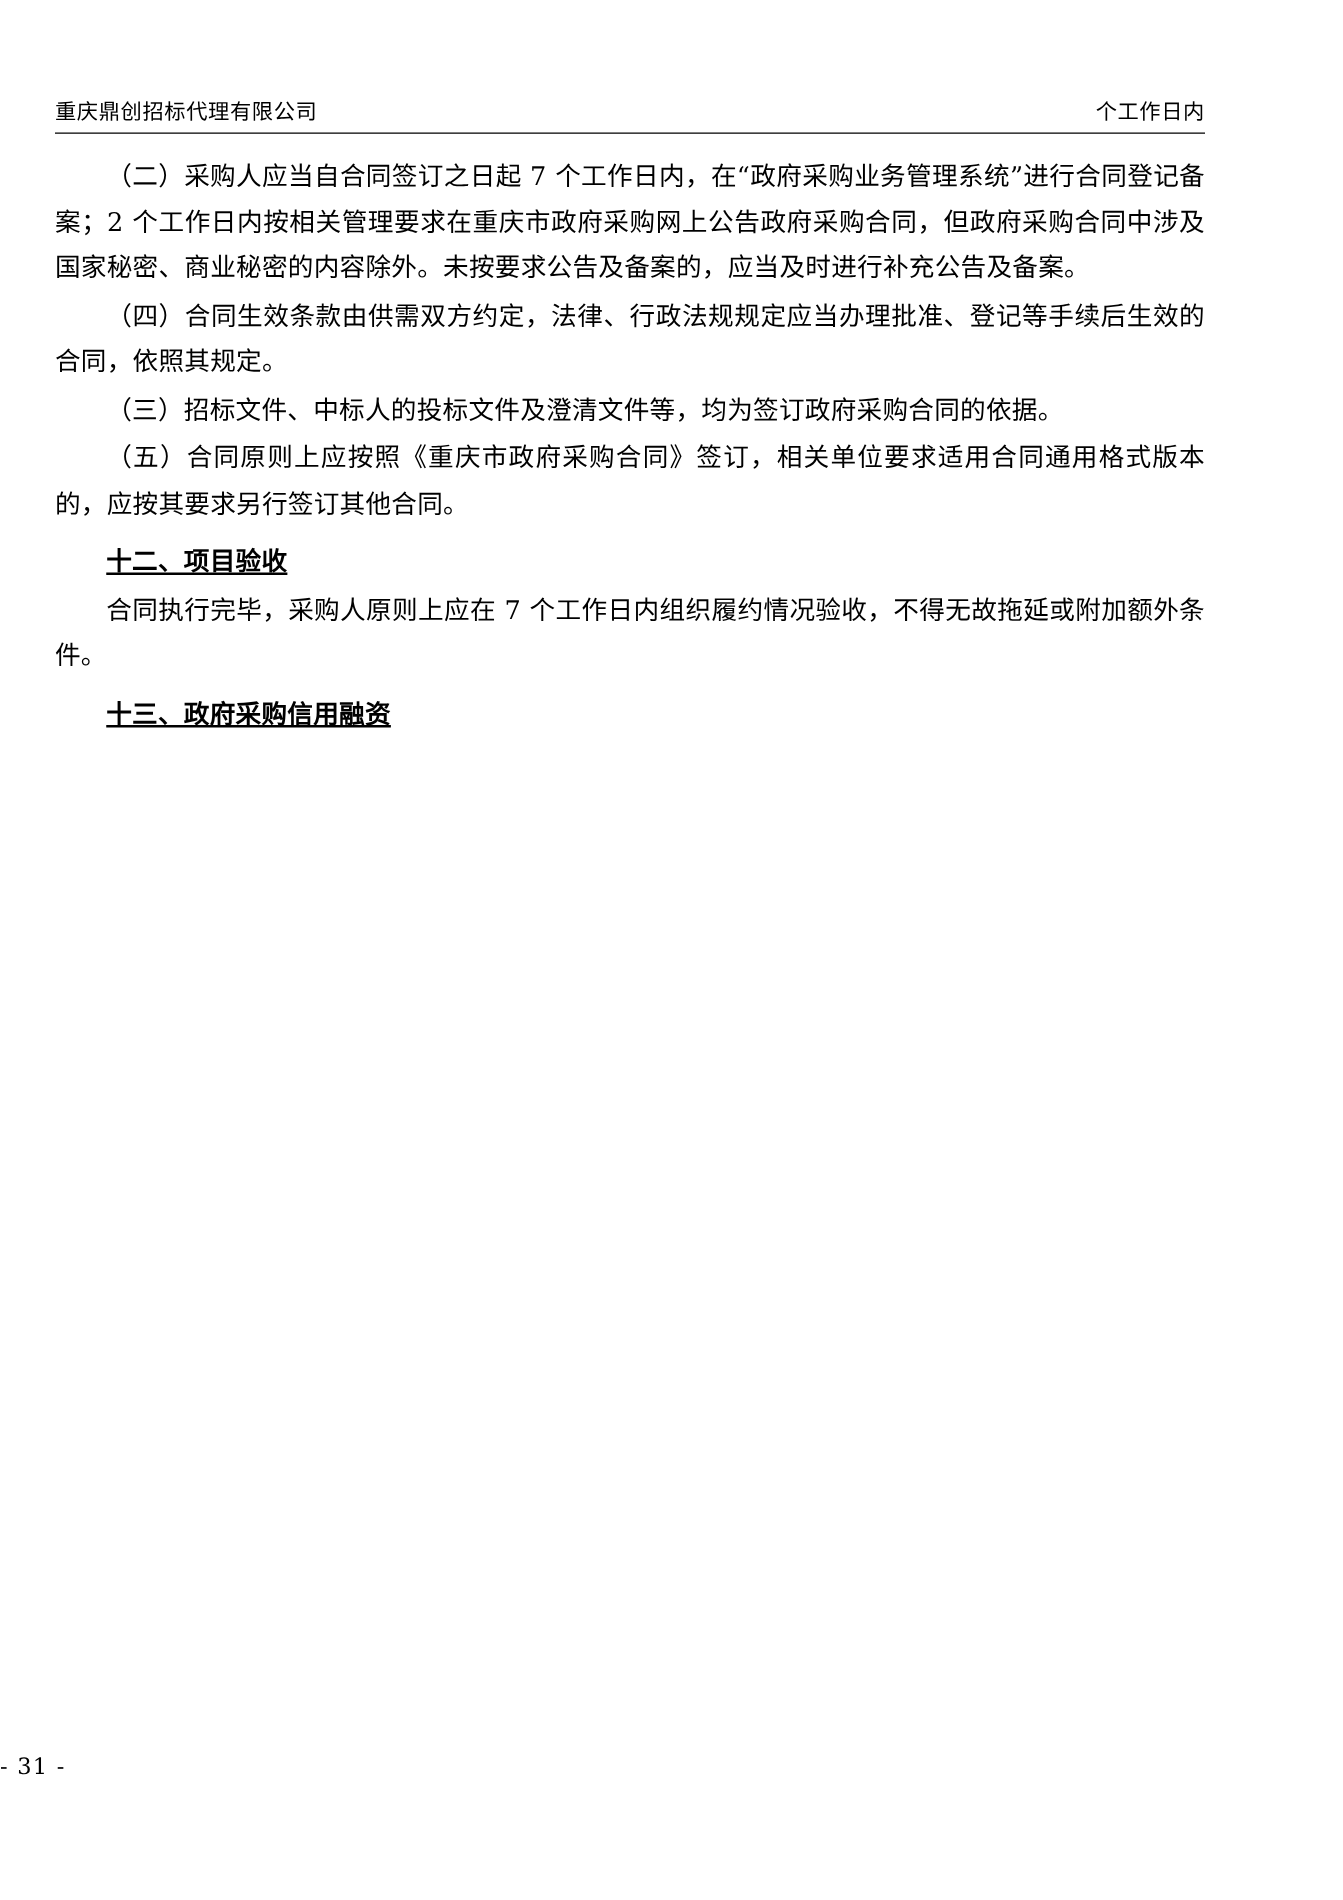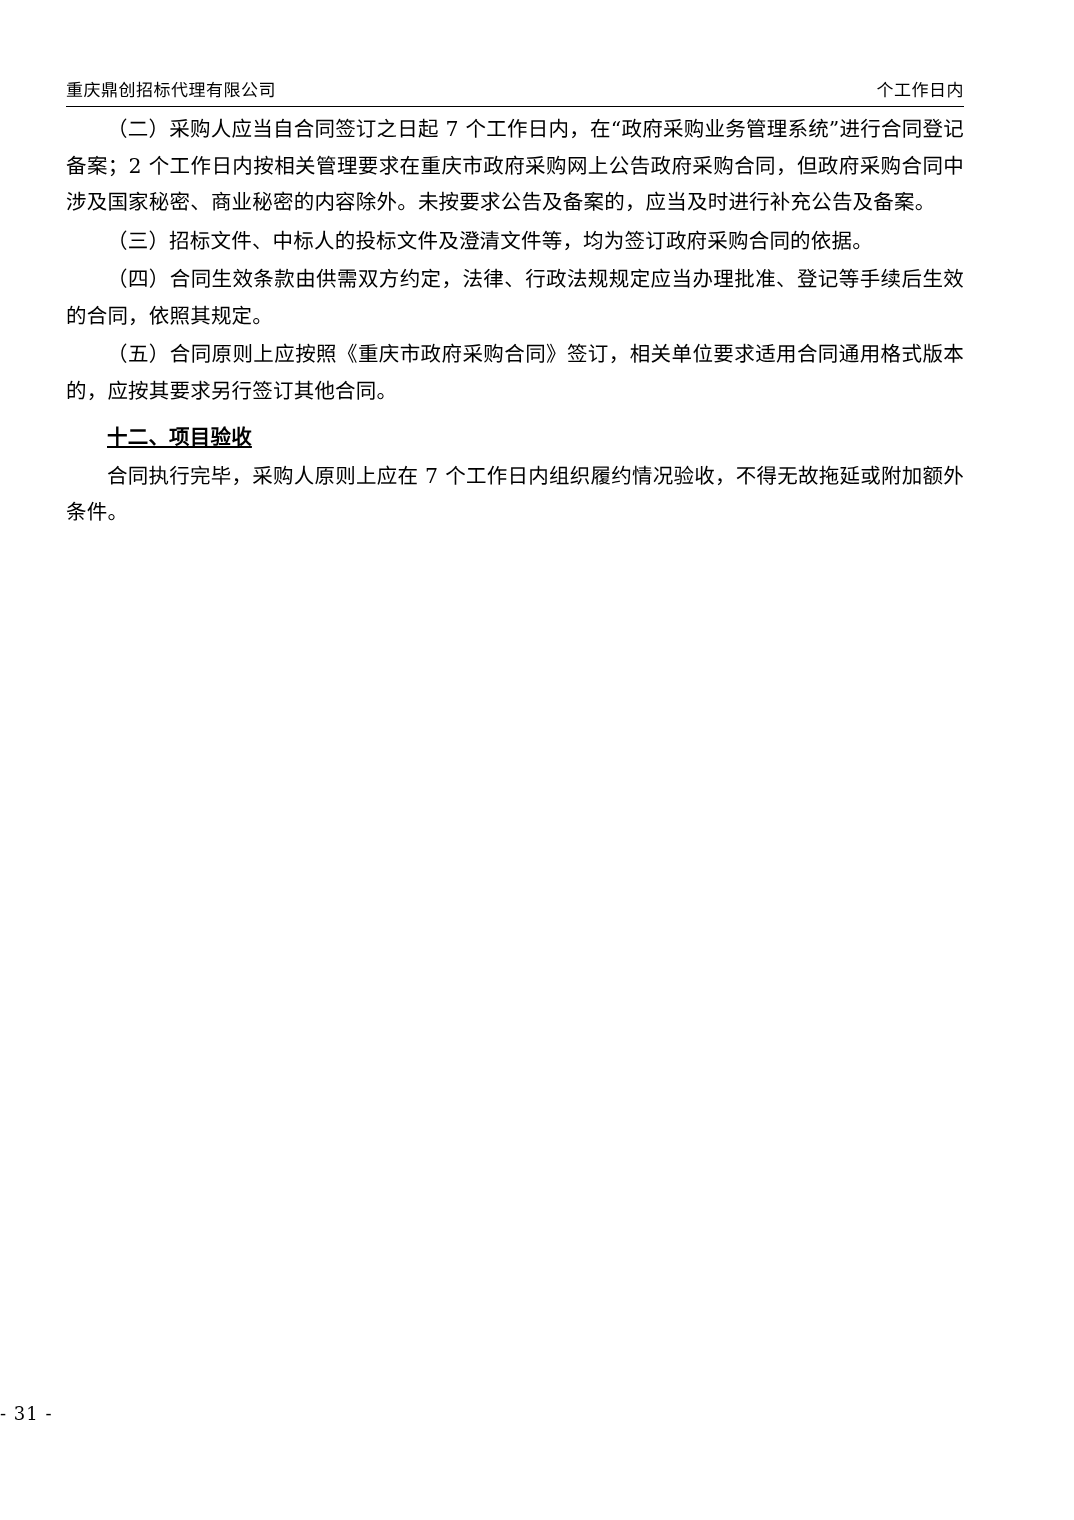--- a/index.html
+++ b/index.html
@@ -13,38 +13,38 @@
     height: 1520px;
     font-family: "DejaVu Serif", "Liberation Serif", serif;
     color: #000000;
     position: relative;
     overflow: hidden;
   }
   .page {
     width: 1074px;
     height: 1520px;
     box-sizing: border-box;
-    padding: 80px 110px 0 66px;
+    padding: 80px 110px 0 44px;
     position: relative;
   }
   .header {
     display: flex;
     justify-content: space-between;
     align-items: flex-end;
     font-size: 17px;
     line-height: 1.2;
     padding-bottom: 6px;
     border-bottom: 1.5px solid #000;
     letter-spacing: 0.5px;
   }
   .header-left, .header-right {
     white-space: nowrap;
   }
   .body-content {
-    margin-top: 4px;
+    margin-top: 16px;
   }
   p.para {
     margin: 0 0 2px 0;
     font-size: 20.5px;
     line-height: 1.78;
     text-align: justify;
     text-justify: inter-ideograph;
     text-indent: 2em;
     letter-spacing: 0.2px;
   }
@@ -73,24 +73,25 @@
 
 <div class="page">
 
   <div class="header">
     <span class="header-left">重庆鼎创招标代理有限公司</span>
     <span class="header-right">个工作日内</span>
   </div>
 
   <div class="body-content">
     <p class="para">（二）采购人应当自合同签订之日起 7 个工作日内，在“政府采购业务管理系统”进行合同登记备案；2 个工作日内按相关管理要求在重庆市政府采购网上公告政府采购合同，但政府采购合同中涉及国家秘密、商业秘密的内容除外。未按要求公告及备案的，应当及时进行补充公告及备案。</p>
+    <p class="para">（四）合同生效条款由供需双方约定，法律、行政法规规定应当办理批准、登记等手续后生效的合同，依照其规定。</p>
     <p class="para">（三）招标文件、中标人的投标文件及澄清文件等，均为签订政府采购合同的依据。</p>
-    <p class="para">（四）合同生效条款由供需双方约定，法律、行政法规规定应当办理批准、登记等手续后生效的合同，依照其规定。</p>
     <p class="para">（五）合同原则上应按照《重庆市政府采购合同》签订，相关单位要求适用合同通用格式版本的，应按其要求另行签订其他合同。</p>
 
     <p class="heading">十二、项目验收</p>
     <p class="para">合同执行完毕，采购人原则上应在 7 个工作日内组织履约情况验收，不得无故拖延或附加额外条件。</p>
 
+    <p class="heading">十三、政府采购信用融资</p>
   </div>
 
   <div class="footer">- 31 -</div>
 
 </div>
 
 </body></html>

